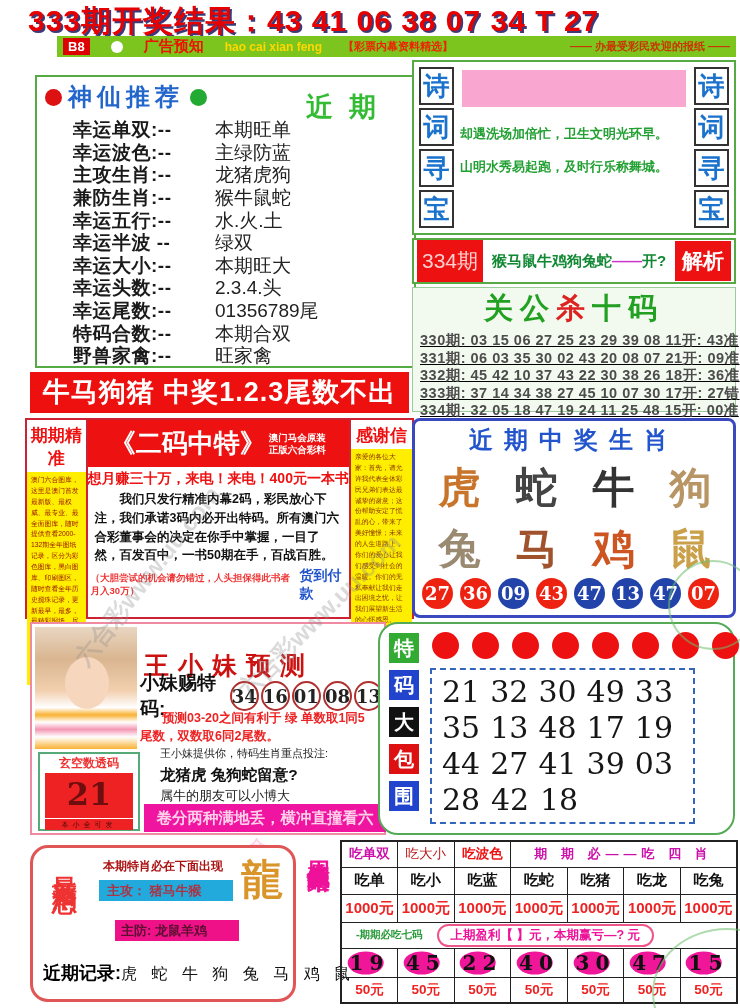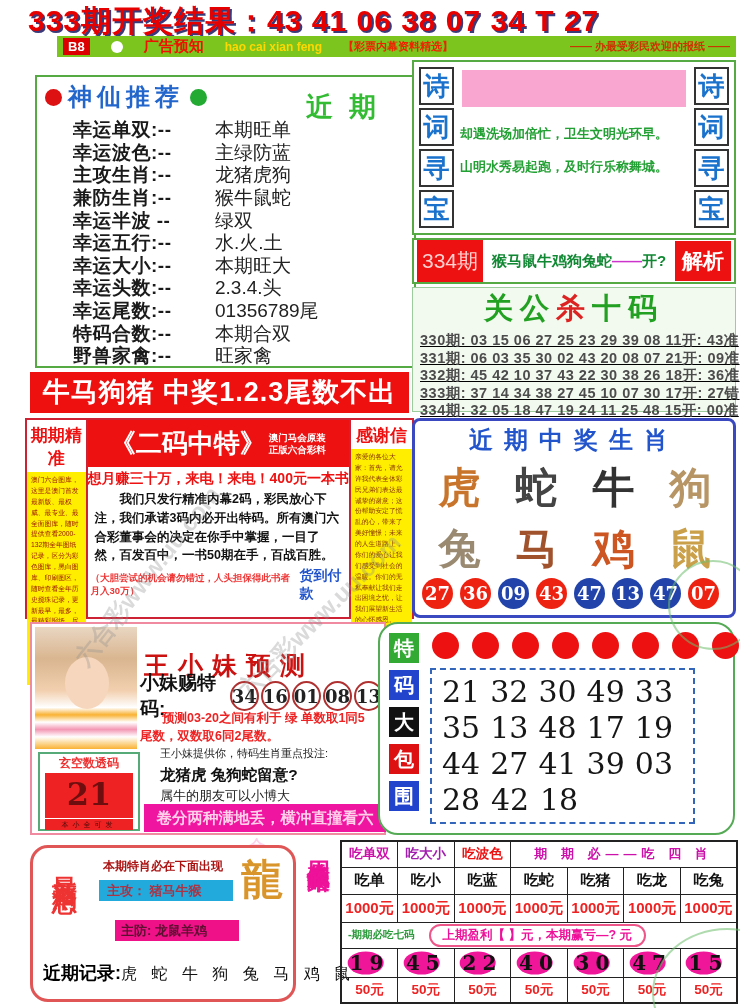--- a/index.html
+++ b/index.html
@@ -145,27 +145,27 @@
   .news-record .val { font-size:16px; color:#111; letter-spacing:5px; font-weight:500; }
 
   
   .zhoubo { position:absolute; left:300px; top:840px; width:438px; height:166px; }
   .zb-vert { position:absolute; left:2px; top:2px; writing-mode:vertical-rl; text-orientation:upright;
     color:#ee1199; font-weight:bold; font-size:23px; letter-spacing:2px; line-height:34px; }
   .zb-table { position:absolute; left:40px; top:0; width:398px; height:164px; border-collapse:collapse; table-layout:fixed; }
   .zb-table td { border:1px solid #222; text-align:center; vertical-align:middle; padding:0; }
   .zb-table { border:2px solid #222; }
   .h-dan { color:#cc11aa; font-weight:bold; font-size:13.5px; }
-  .h-da { color:#a21caf; font-weight:bold; font-size:13.5px; }
+  .h-da { color:#b91c1c; font-weight:normal; font-size:13.5px; }
   .h-bo { color:#ee1111; font-weight:bold; font-size:13.5px; }
   .h-span { color:#cc11aa; font-weight:bold; font-size:13px; letter-spacing:5px; }
   .r2 td { color:#111; font-weight:bold; font-size:15px; }
   .r3 td { color:#ee2222; font-weight:bold; font-size:15px; }
   .note-cell { text-align:left !important; }
-  .note-flex { display:flex; align-items:center; padding:0 6px; }
+  .note-flex { display:flex; align-items:center; padding:0 14px; }
   .zb-note { color:#2a9a3a; font-size:10.5px; font-weight:bold; }
   .zb-profit { margin-left:14px; border:2px solid #ee5588; border-radius:14px; color:#ee1199; font-weight:bold;
     font-size:12.5px; padding:1px 12px; white-space:nowrap; }
   .r5 td { position:relative; font-family:"DejaVu Serif",serif; font-weight:bold; font-size:20px; color:#111; letter-spacing:6px; }
   .r5 td::before { content:""; position:absolute; left:50%; top:50%; width:36px; height:23px; background:#f01699;
     border-radius:50%; transform:translate(-62%,-50%); }
   .r5 td span { position:relative; }
   .r6 td { color:#ee2222; font-weight:bold; font-size:13.5px; }
 
   
@@ -210,26 +210,26 @@
         </div>
       <div class="rec-row">
           <span class="rec-label">主攻生肖:--</span>
           <span class="rec-value">龙猪虎狗</span>
         </div>
       <div class="rec-row">
           <span class="rec-label">兼防生肖:--</span>
           <span class="rec-value">猴牛鼠蛇</span>
         </div>
       <div class="rec-row">
+          <span class="rec-label">幸运五行:--</span>
+          <span class="rec-value">水.火.土</span>
+        </div>
+      <div class="rec-row">
           <span class="rec-label">幸运半波 --</span>
           <span class="rec-value">绿双</span>
-        </div>
-      <div class="rec-row">
-          <span class="rec-label">幸运五行:--</span>
-          <span class="rec-value">水.火.土</span>
         </div>
       <div class="rec-row">
           <span class="rec-label">幸运大小:--</span>
           <span class="rec-value">本期旺大</span>
         </div>
       <div class="rec-row">
           <span class="rec-label">幸运头数:--</span>
           <span class="rec-value">2.3.4.头</span>
         </div>
       <div class="rec-row">

